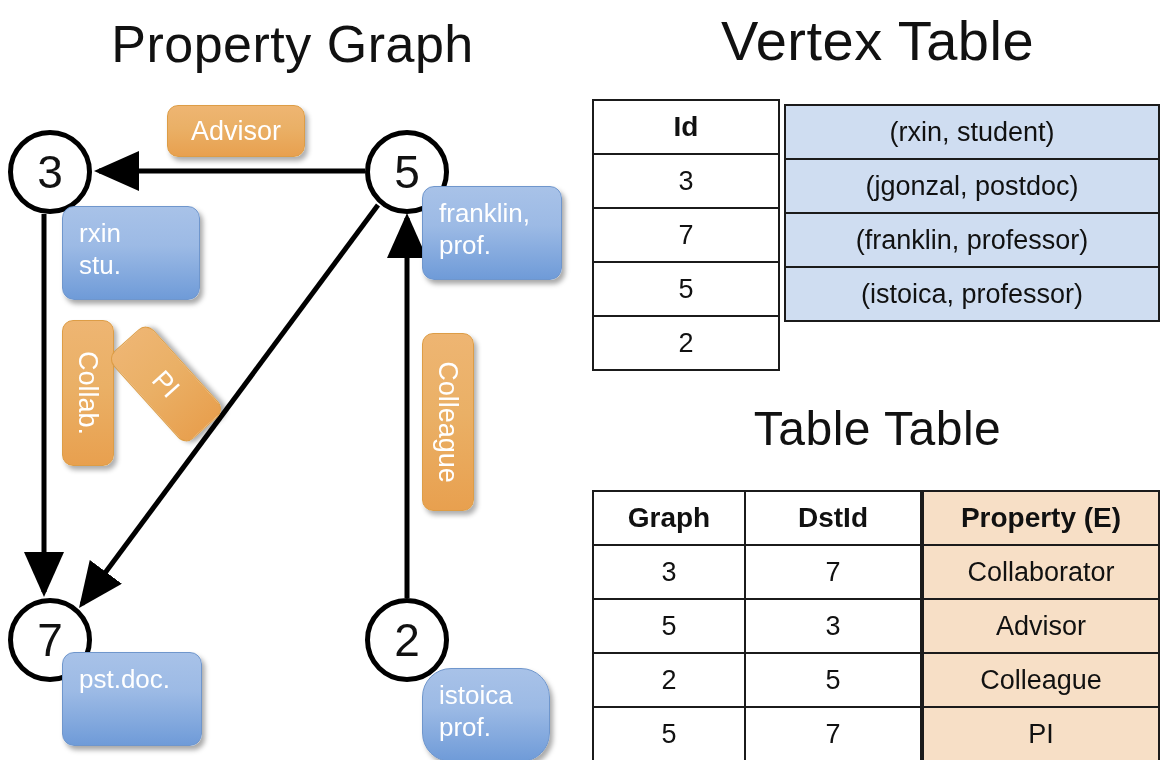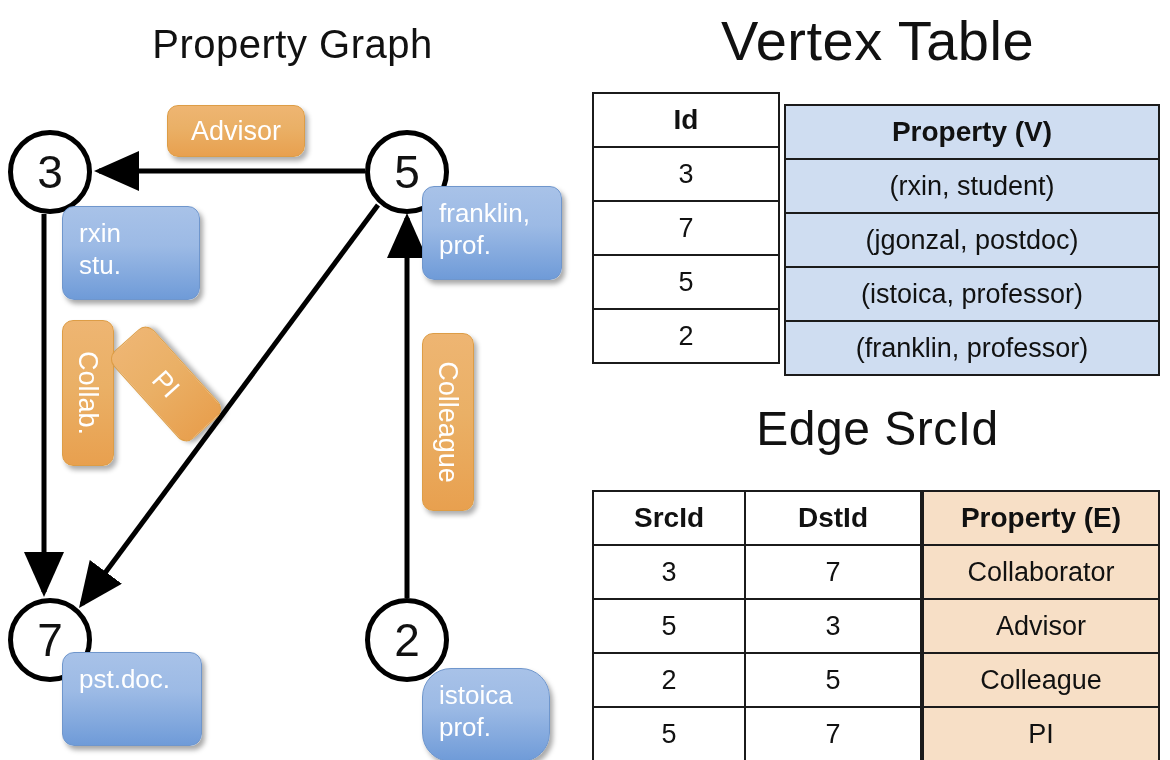--- a/index.html
+++ b/index.html
@@ -21,21 +21,21 @@
     position: absolute;
     font-weight: 400;
     color: #111111;
     letter-spacing: 0.5px;
     white-space: nowrap;
   }
   #title-property-graph {
     left: 0; top: 14px;
     width: 585px;
     text-align: center;
-    font-size: 40px;
+    font-size: 52px;
     line-height: 60px;
   }
   #title-vertex-table {
     left: 585px; top: 12px;
     width: 585px;
     text-align: center;
     font-size: 56px;
     line-height: 58px;
   }
   #title-edge-table {
@@ -148,21 +148,21 @@
     font-size: 27px;
     padding: 0;
     color: #111111;
   }
   .tbl th {
     font-weight: 700;
     font-size: 28px;
   }
 
   
-  #vertex-id-table   { left: 592px; top: 92px; width: 188px; }
+  #vertex-id-table   { left: 592px; top: 99px; width: 188px; }
   #vertex-prop-table { left: 784px; top: 104px; width: 376px; }
   #vertex-id-table td, #vertex-id-table th { height: 52px; background: #ffffff; }
   #vertex-prop-table td, #vertex-prop-table th { height: 52px; background: #cfddf1; }
 
   
   #edge-src-table  { left: 592px; top: 490px; width: 324px; }
   #edge-prop-table { left: 922px; top: 490px; width: 238px; }
   #edge-src-table td, #edge-src-table th { height: 52px; background: #ffffff; }
   #edge-prop-table td, #edge-prop-table th { height: 52px; background: #f7dfc6; }
 </style>
@@ -249,44 +249,41 @@
     <td>5</td>
   </tr>
   <tr>
     <td>2</td>
   </tr>
 </tbody>
   </table>
 
 <table class="tbl" id="vertex-prop-table">
   <tbody>
-      <tr>
-    <th>Property (V)</th>
-  </tr>
   <tr>
     <td>(rxin, student)</td>
   </tr>
   <tr>
     <td>(jgonzal, postdoc)</td>
   </tr>
   <tr>
+    <td>(franklin, professor)</td>
+  </tr>
+  <tr>
     <td>(istoica, professor)</td>
-  </tr>
-  <tr>
-    <td>(franklin, professor)</td>
   </tr>
 </tbody>
   </table>
 
-<div class="title" id="title-edge-table">Edge SrcId</div>
+<div class="title" id="title-edge-table">Table Table</div>
 
 <table class="tbl" id="edge-src-table">
   <tbody>
       <tr>
-    <th style="width:150px">SrcId</th>
+    <th style="width:150px">Graph</th>
     <th style="width:174px">DstId</th>
   </tr>
   <tr>
     <td>3</td>
     <td>7</td>
   </tr>
   <tr>
     <td>5</td>
     <td>3</td>
   </tr>

